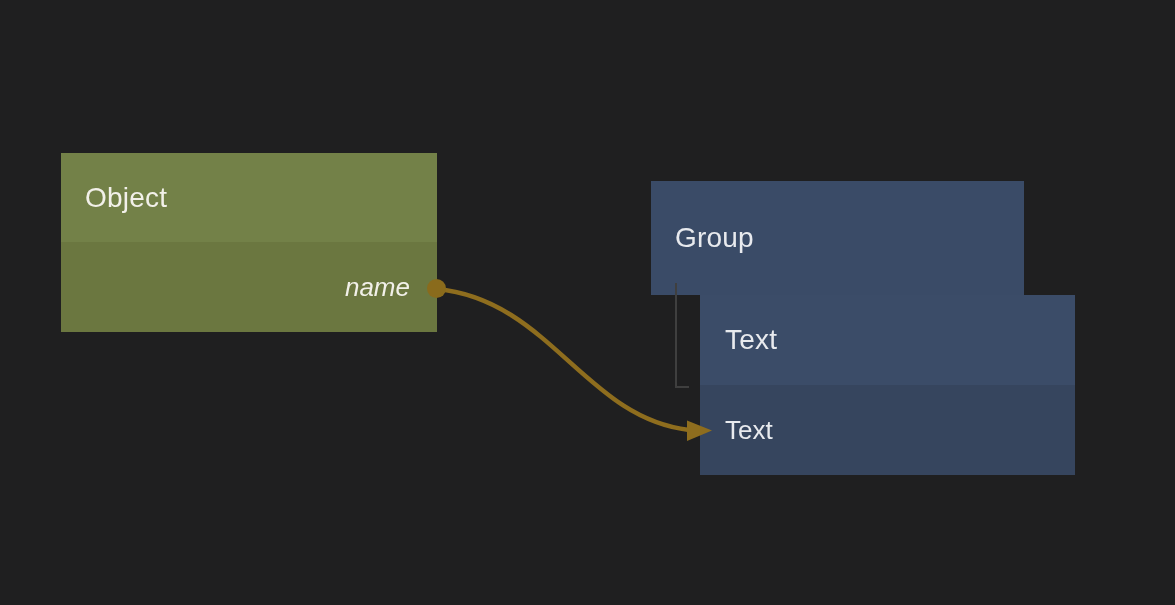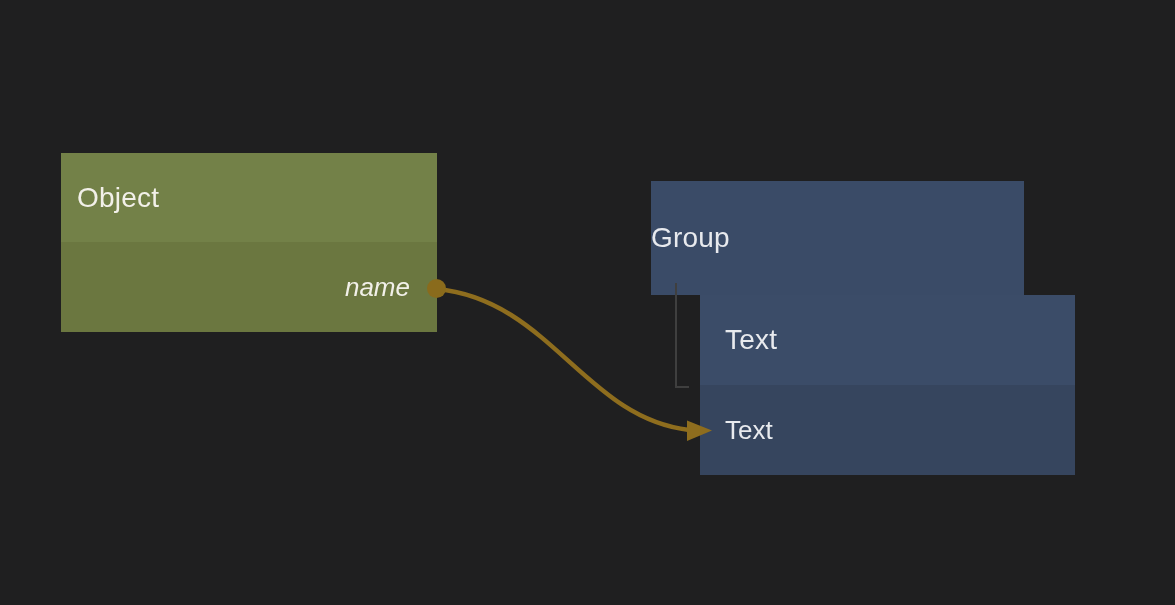--- a/index.html
+++ b/index.html
@@ -31,36 +31,37 @@
     box-sizing: border-box;
     display: flex;
     align-items: center;
     font-size: 26px;
   }
   
   #node-object { left: 61px; top: 153px; width: 376px; }
   #node-object .node-header {
     height: 89px;
     background: #738148;
-    padding-left: 16px;
+    padding-left: 24px;
     color: #F2F0E9;
   }
   #node-object .node-body {
     height: 90px;
     background: #6B7740;
     justify-content: flex-end;
     padding-right: 27px;
     color: #F2F0E9;
     font-style: italic;
   }
   
   #node-group { left: 651px; top: 181px; width: 373px; }
   #node-group .node-header {
     height: 114px;
     background: #3A4B67;
+    padding-left: 24px;
     color: #E8EAEE;
   }
   
   #node-text { left: 700px; top: 295px; width: 375px; }
   #node-text .node-header {
     height: 90px;
     background: #3B4C68;
     padding-left: 25px;
     color: #E8EAEE;
   }

